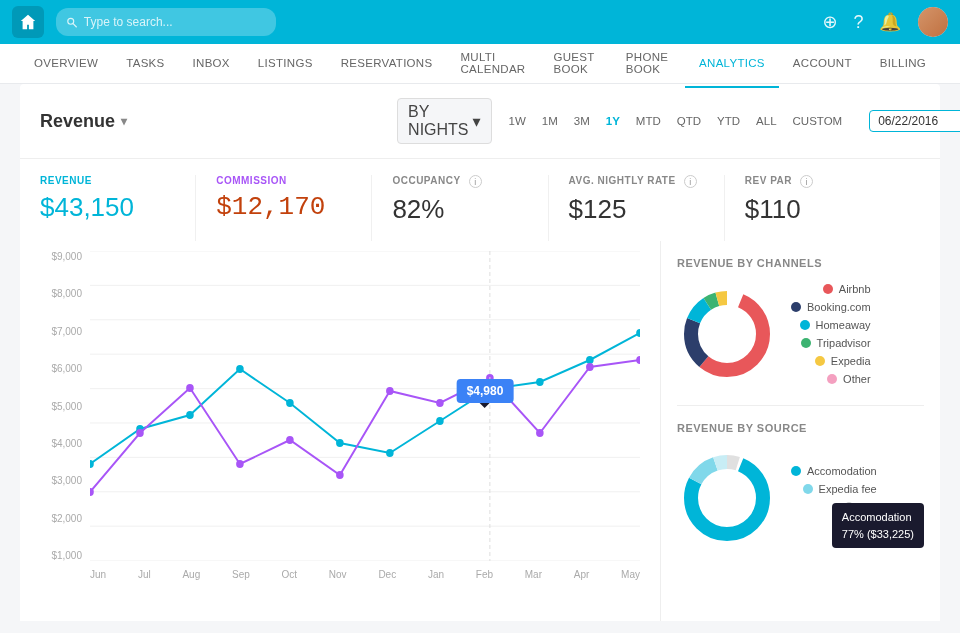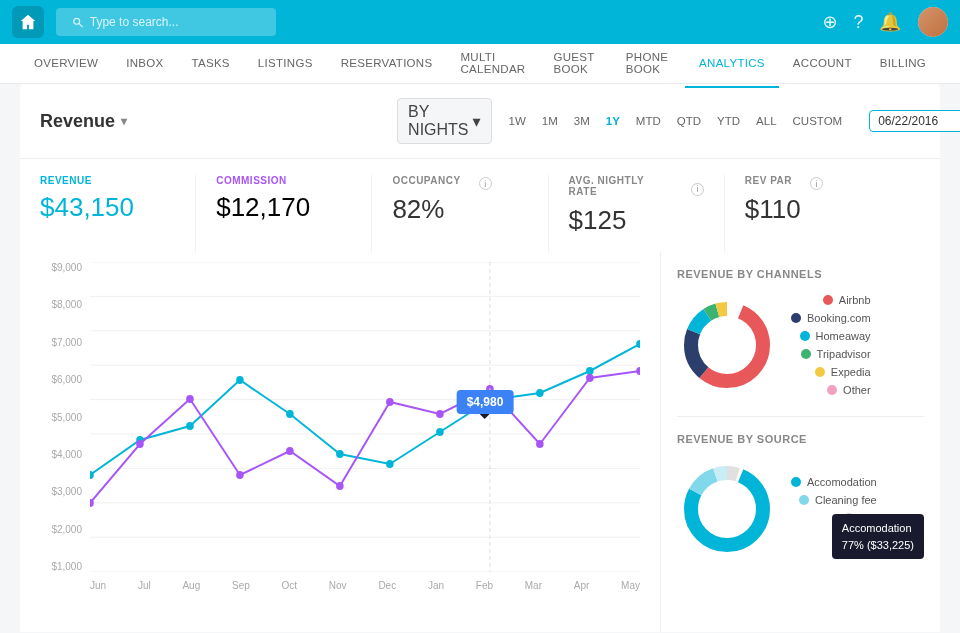--- a/index.html
+++ b/index.html
@@ -2,21 +2,21 @@
 <html><head>
   <meta charset="utf-8">
   <style>
     * { box-sizing: border-box; margin: 0; padding: 0; }
     body { font-family: -apple-system, BlinkMacSystemFont, 'Segoe UI', sans-serif; background: #f5f6f8; font-size: 13px; }
 
     
     .topbar { background: #00b5d8; height: 44px; display: flex; align-items: center; padding: 0 12px; gap: 12px; }
     .topbar-logo { width: 32px; height: 32px; background: #0099b8; border-radius: 6px; display: flex; align-items: center; justify-content: center; }
     .topbar-logo svg { fill: white; width: 18px; height: 18px; }
-    .search-box { background: rgba(255,255,255,0.25); border-radius: 4px; display: flex; align-items: center; padding: 0 16px; height: 28px; gap: 6px; flex: 1; max-width: 220px; }
+    .search-box { background: rgba(255,255,255,0.25); border-radius: 12px; display: flex; align-items: center; padding: 0 10px; height: 28px; gap: 6px; flex: 1; max-width: 220px; }
     .search-box input { background: transparent; border: none; outline: none; color: white; font-size: 12px; width: 100%; }
     .search-box input::placeholder { color: rgba(255,255,255,0.8); }
     .topbar-actions { margin-left: auto; display: flex; align-items: center; gap: 16px; }
     .topbar-icon { color: white; font-size: 18px; cursor: pointer; opacity: 0.9; }
     .avatar { width: 30px; height: 30px; border-radius: 50%; background: #ccc; overflow: hidden; }
     .avatar-img { width: 100%; height: 100%; background: linear-gradient(135deg, #d4956a, #c07040); border-radius: 50%; }
 
     
     .nav { background: white; border-bottom: 1px solid #e8eaed; height: 40px; display: flex; align-items: center; padding: 0 20px; gap: 0; }
     .nav-item { padding: 0 14px; height: 48px; display: flex; align-items: center; font-size: 11.5px; color: #666; cursor: pointer; border-bottom: 2px solid transparent; text-transform: uppercase; letter-spacing: 0.3px; font-weight: 500; }
@@ -34,25 +34,25 @@
     .date-input { border: 1px solid #00b5d8; border-radius: 4px; padding: 3px 8px; font-size: 12px; color: #333; background: white; }
 
     
     .stats-section { background: white; padding: 16px 20px 0; display: flex; gap: 0; }
     .stat-item { flex: 1; border-right: 1px solid #f0f0f0; padding: 0 20px 16px 0; margin-right: 20px; }
     .stat-item:last-child { border-right: none; }
     .stat-label { font-size: 10px; text-transform: uppercase; letter-spacing: 0.5px; margin-bottom: 6px; font-weight: 600; }
     .stat-label.revenue { color: #00b5d8; }
     .stat-label.commission { color: #a855f7; }
     .stat-label.other { color: #888; }
-    .stat-info { display: flex; align-items: center; gap: 18px; }
+    .stat-info { display: flex; gap: 8px; }
     .stat-info-icon { width: 13px; height: 13px; border-radius: 50%; border: 1px solid #ccc; display: flex; align-items: center; justify-content: center; font-size: 9px; color: #999; cursor: pointer; }
     .stat-value { font-size: 26px; font-weight: 300; color: #333; margin-top: 2px; }
     .stat-value.revenue-val { color: #00b5d8; }
-    .stat-value.commission-val { color: #000000; }
+    .stat-value.commission-val { color: #c2410c; font-family: Liberation Mono, monospace; }
 
     
     .content-row { display: flex; gap: 0; background: white; }
     .chart-section { flex: 1; padding: 10px 20px 20px; min-height: 380px; }
     .right-panel { width: 280px; border-left: 1px solid #eee; padding: 16px; }
 
     
     .chart-container { position: relative; width: 100%; height: 340px; }
     .chart-y-axis { position: absolute; left: 0; top: 0; bottom: 30px; width: 48px; display: flex; flex-direction: column; justify-content: space-between; }
     .y-label { font-size: 10px; color: #aaa; text-align: right; padding-right: 6px; }
@@ -92,22 +92,22 @@
     <span class="topbar-icon">?</span>
     <span class="topbar-icon">🔔</span>
     <div class="avatar">
       <div class="avatar-img"></div>
     </div>
   </div>
 </div>
 
 <div class="nav">
   <div class="nav-item">OVERVIEW</div>
+  <div class="nav-item">TASKS</div>
   <div class="nav-item">INBOX</div>
-  <div class="nav-item">TASKS</div>
   <div class="nav-item">LISTINGS</div>
   <div class="nav-item">RESERVATIONS</div>
   <div class="nav-item">MULTI CALENDAR</div>
   <div class="nav-item">GUEST BOOK</div>
   <div class="nav-item">PHONE BOOK</div>
   <div class="nav-item active">ANALYTICS</div>
   <div class="nav-item">ACCOUNT</div>
   <div class="nav-item">BILLING</div>
 </div>
 
@@ -324,21 +324,21 @@
             <circle cx="50" cy="50" r="36" fill="none" stroke="#e0e0e0" stroke-width="14" stroke-dasharray="11 216" stroke-dashoffset="-227" transform="rotate(-90 50 50)"></circle>
             <circle cx="50" cy="50" r="28" fill="white"></circle>
           </svg>
           <div class="legend">
             <div class="legend-item">
               <div class="legend-dot" style="background:#00b5d8;"></div>
               <span>Accomodation</span>
             </div>
             <div class="legend-item">
               <div class="legend-dot" style="background:#80d8ea;"></div>
-              <span>Cleaning fee</span>
+              <span>Expedia fee</span>
             </div>
             <div class="legend-item">
               <div class="legend-dot" style="background:#c8edf5; border:1px solid #ccc;"></div>
               <span>Tax</span>
             </div>
             <div class="legend-item">
               <div class="legend-dot" style="background:#e0e0e0;"></div>
               <span>Fees</span>
             </div>
           </div>

